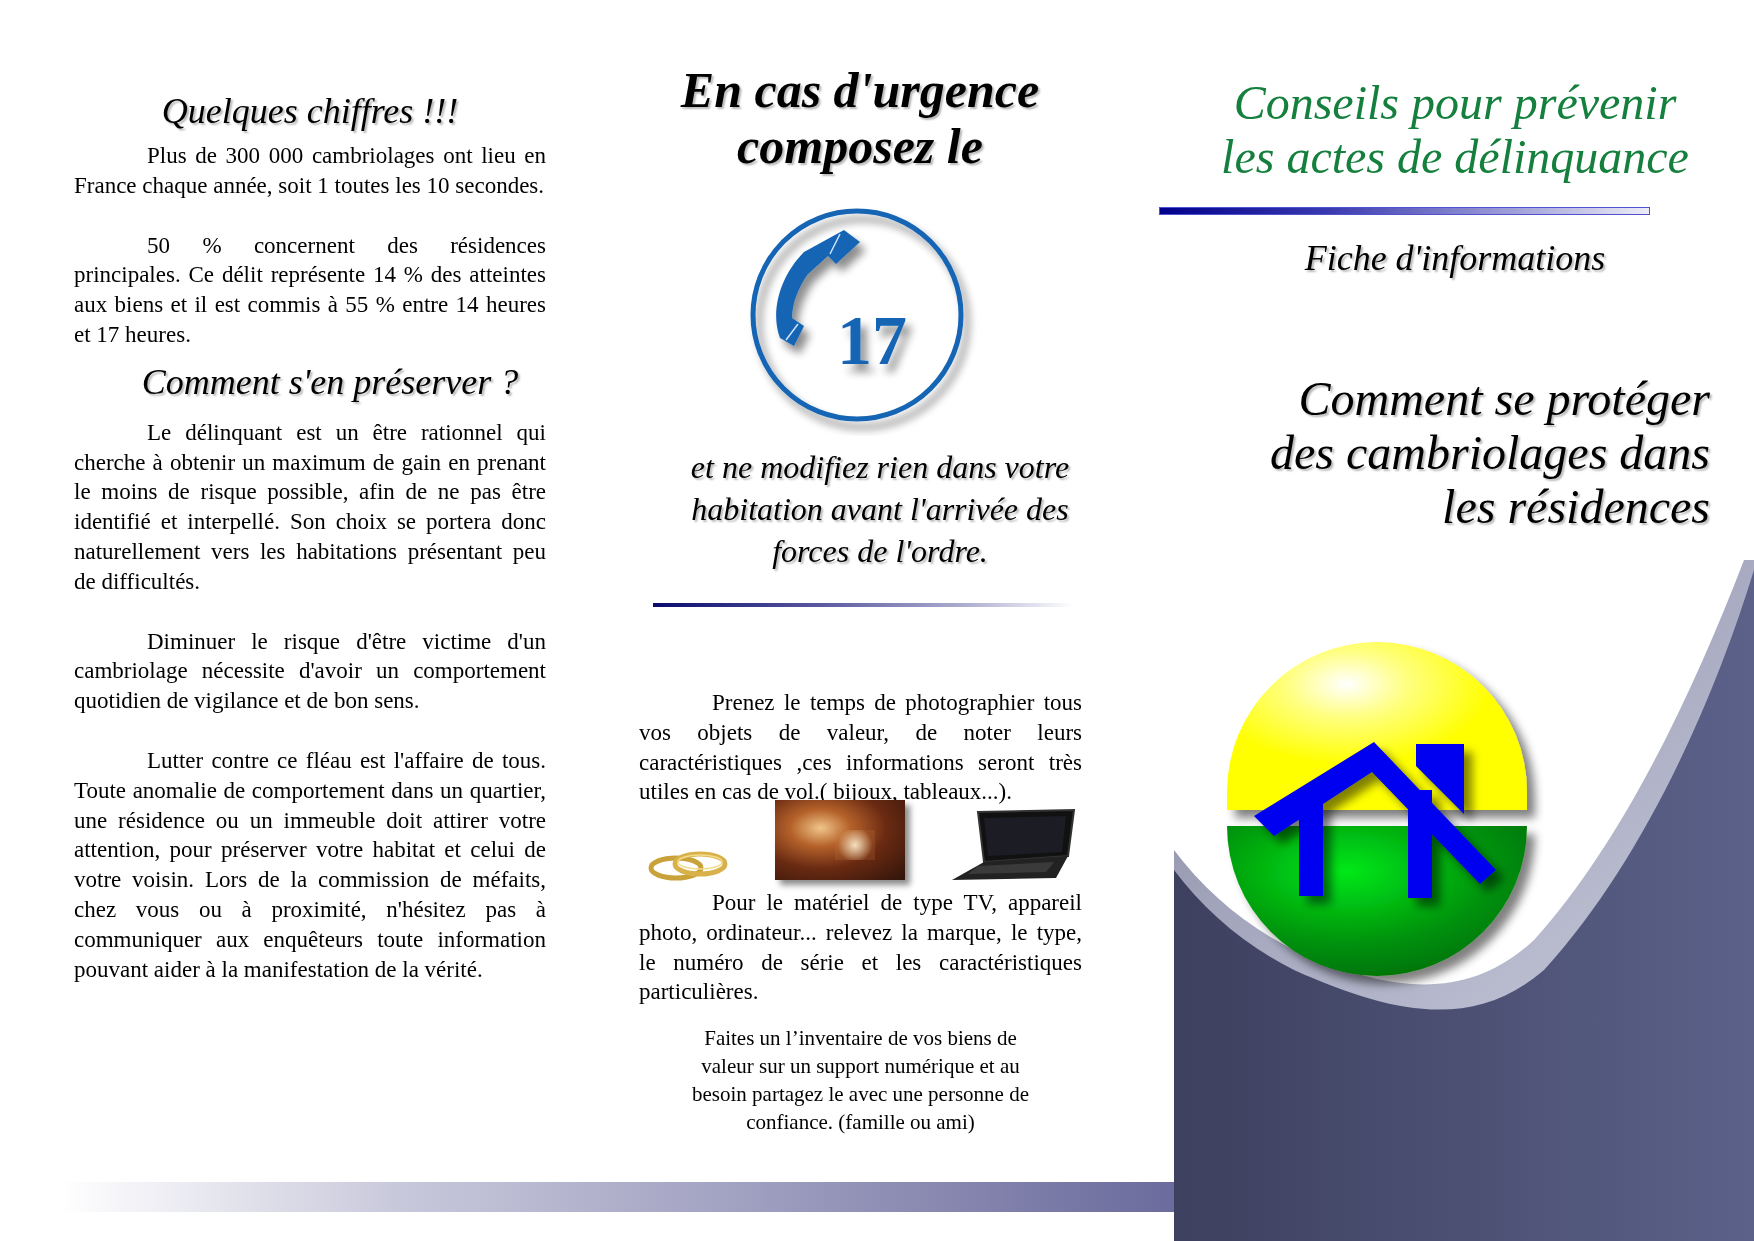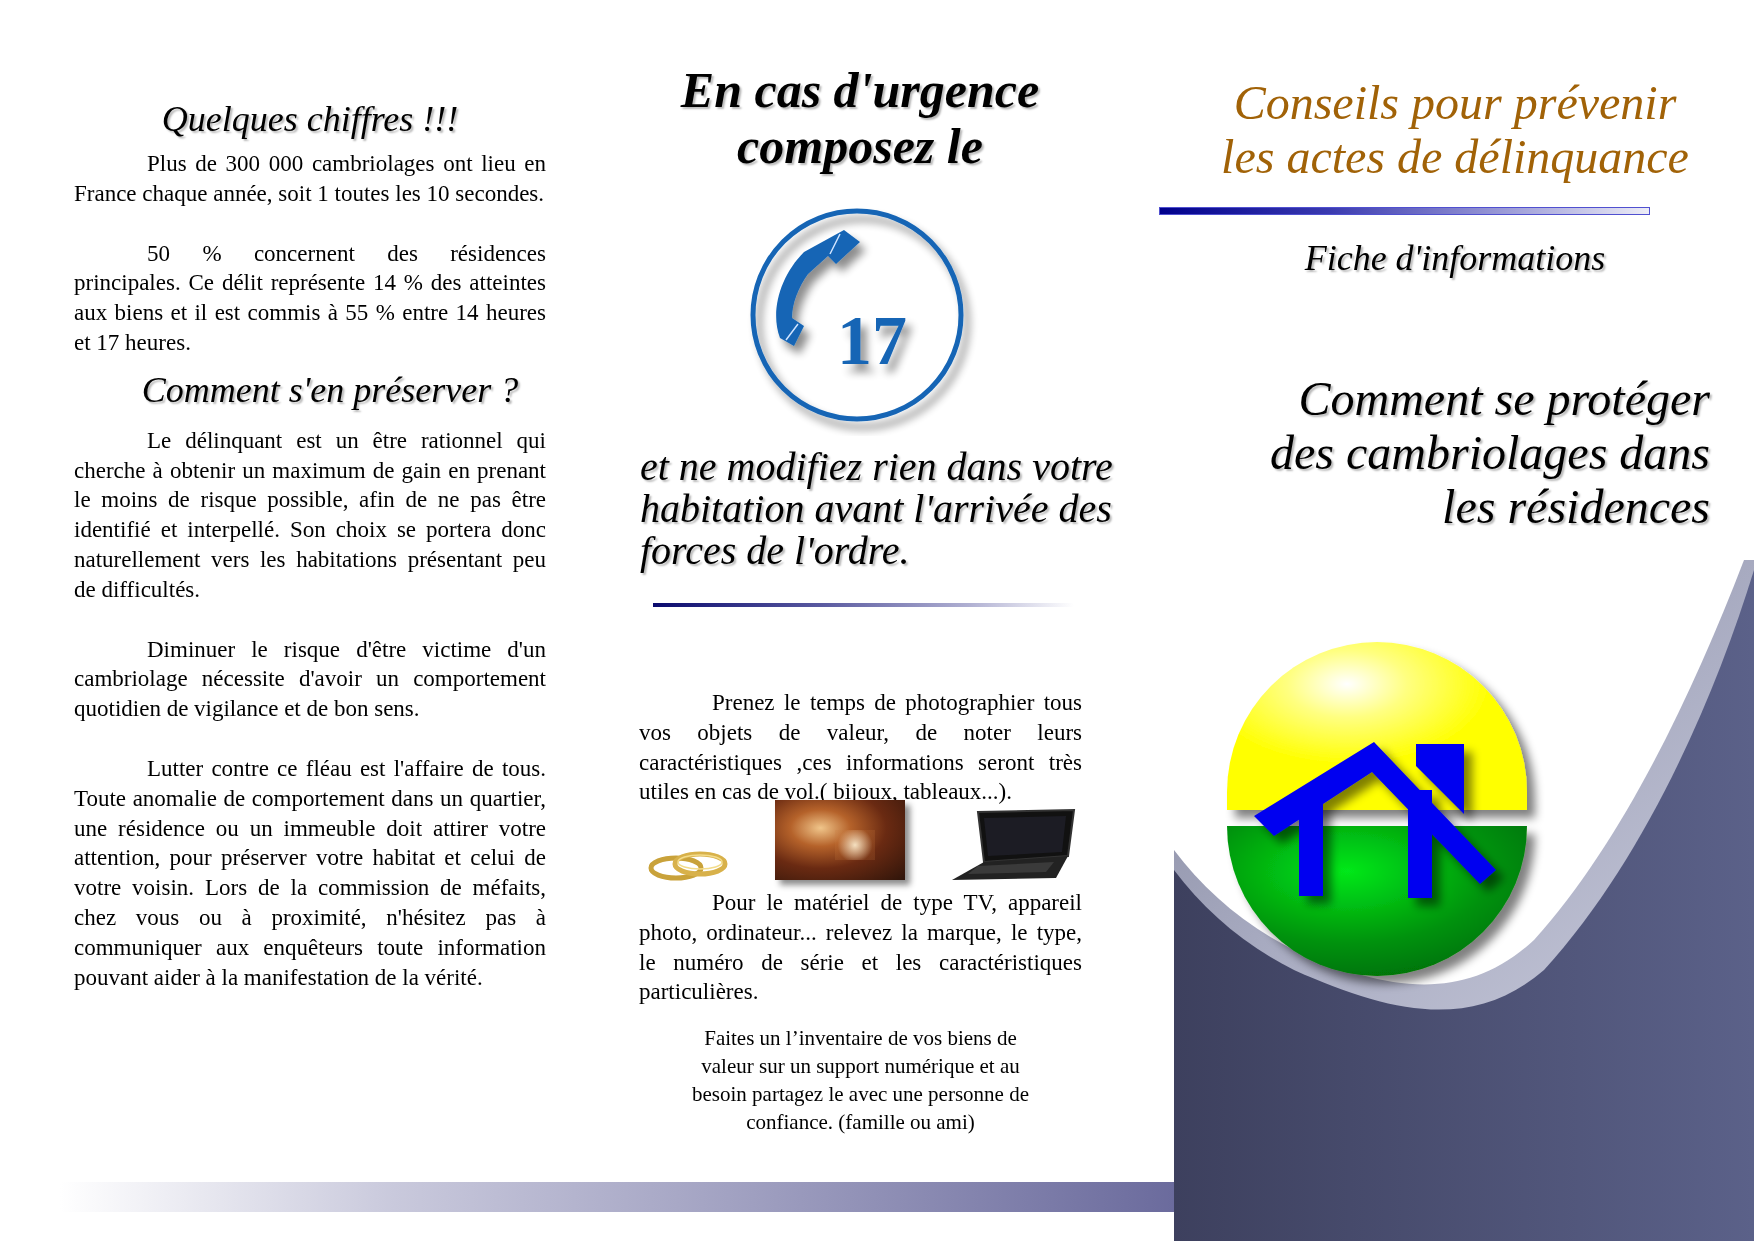--- a/index.html
+++ b/index.html
@@ -6,58 +6,58 @@
   body {
     width:1754px; height:1241px; position:relative; overflow:hidden;
     background:#ffffff;
     font-family:"Liberation Serif","DejaVu Serif",serif;
     color:#000;
   }
   .abs { position:absolute; }
   .shadowed { text-shadow: 2px 2px 2px rgba(0,0,0,0.28); }
 
   
-  .left-col { left:74px; top:95px; width:472px; }
+  .left-col { left:74px; top:87px; width:472px; }
   .h-title {
     font-style:italic; font-size:36px; text-align:center; margin:0;
     font-weight:normal; line-height:48px;
   }
   .para {
     font-size:23px; line-height:29.8px; text-align:justify; margin:0;
     text-indent:73px;
   }
   .gap-1 { height:30px; }
 
   
   .mid-title {
     left:650px; width:420px; top:62px; text-align:center;
     font-style:italic; font-size:50px; line-height:56px;font-weight:bold;
   }
   .phone-wrap { left:740px; top:196px; width:240px; height:240px; }
   .mid-sub {
-    left:640px; width:480px; top:446px; 
-    font-style:italic; font-size:40px; line-height:42px;
+    left:640px; width:480px; top:446px; text-align:center;
+    font-style:italic; font-size:32px; line-height:42px;
   }
   .mid-line {
     left:653px; top:603px; width:421px; height:4px;
     background:linear-gradient(to right,#0a0a6e 0%,#5a5aa0 40%,#b0b0d2 75%,#ffffff 100%);
   }
   .mid-body { left:639px; top:648px; width:443px; }
   .mid-body .para { font-size:23px; line-height:29.8px; text-indent:73px;margin-top:40px; }
   .photos { left:648px; top:796px; width:430px; height:90px; }
   .mid-body2 { left:639px; top:888px; width:443px; }
   .mid-note {
     left:639px; top:1024px; width:443px; text-align:center;
     font-size:21px; line-height:28px;
   }
 
   
   .r-title {
     left:1160px; width:590px; top:76px; text-align:center;
-    font-style:italic; font-size:48px; line-height:54px; color:#a16207;
+    font-style:italic; font-size:48px; line-height:54px; color:#15803d;
   }
   .r-line {
     left:1159px; top:207px; width:489px; height:6px;
     background:linear-gradient(to right,#00008c 0%,#3b3bb0 35%,#9a9ad6 70%,#ececf6 100%);
     border:1px solid #5050d0;
   }
   .r-sub {
     left:1160px; width:590px; top:236px; text-align:center;
     font-style:italic; font-size:36px; line-height:44px;
   }

